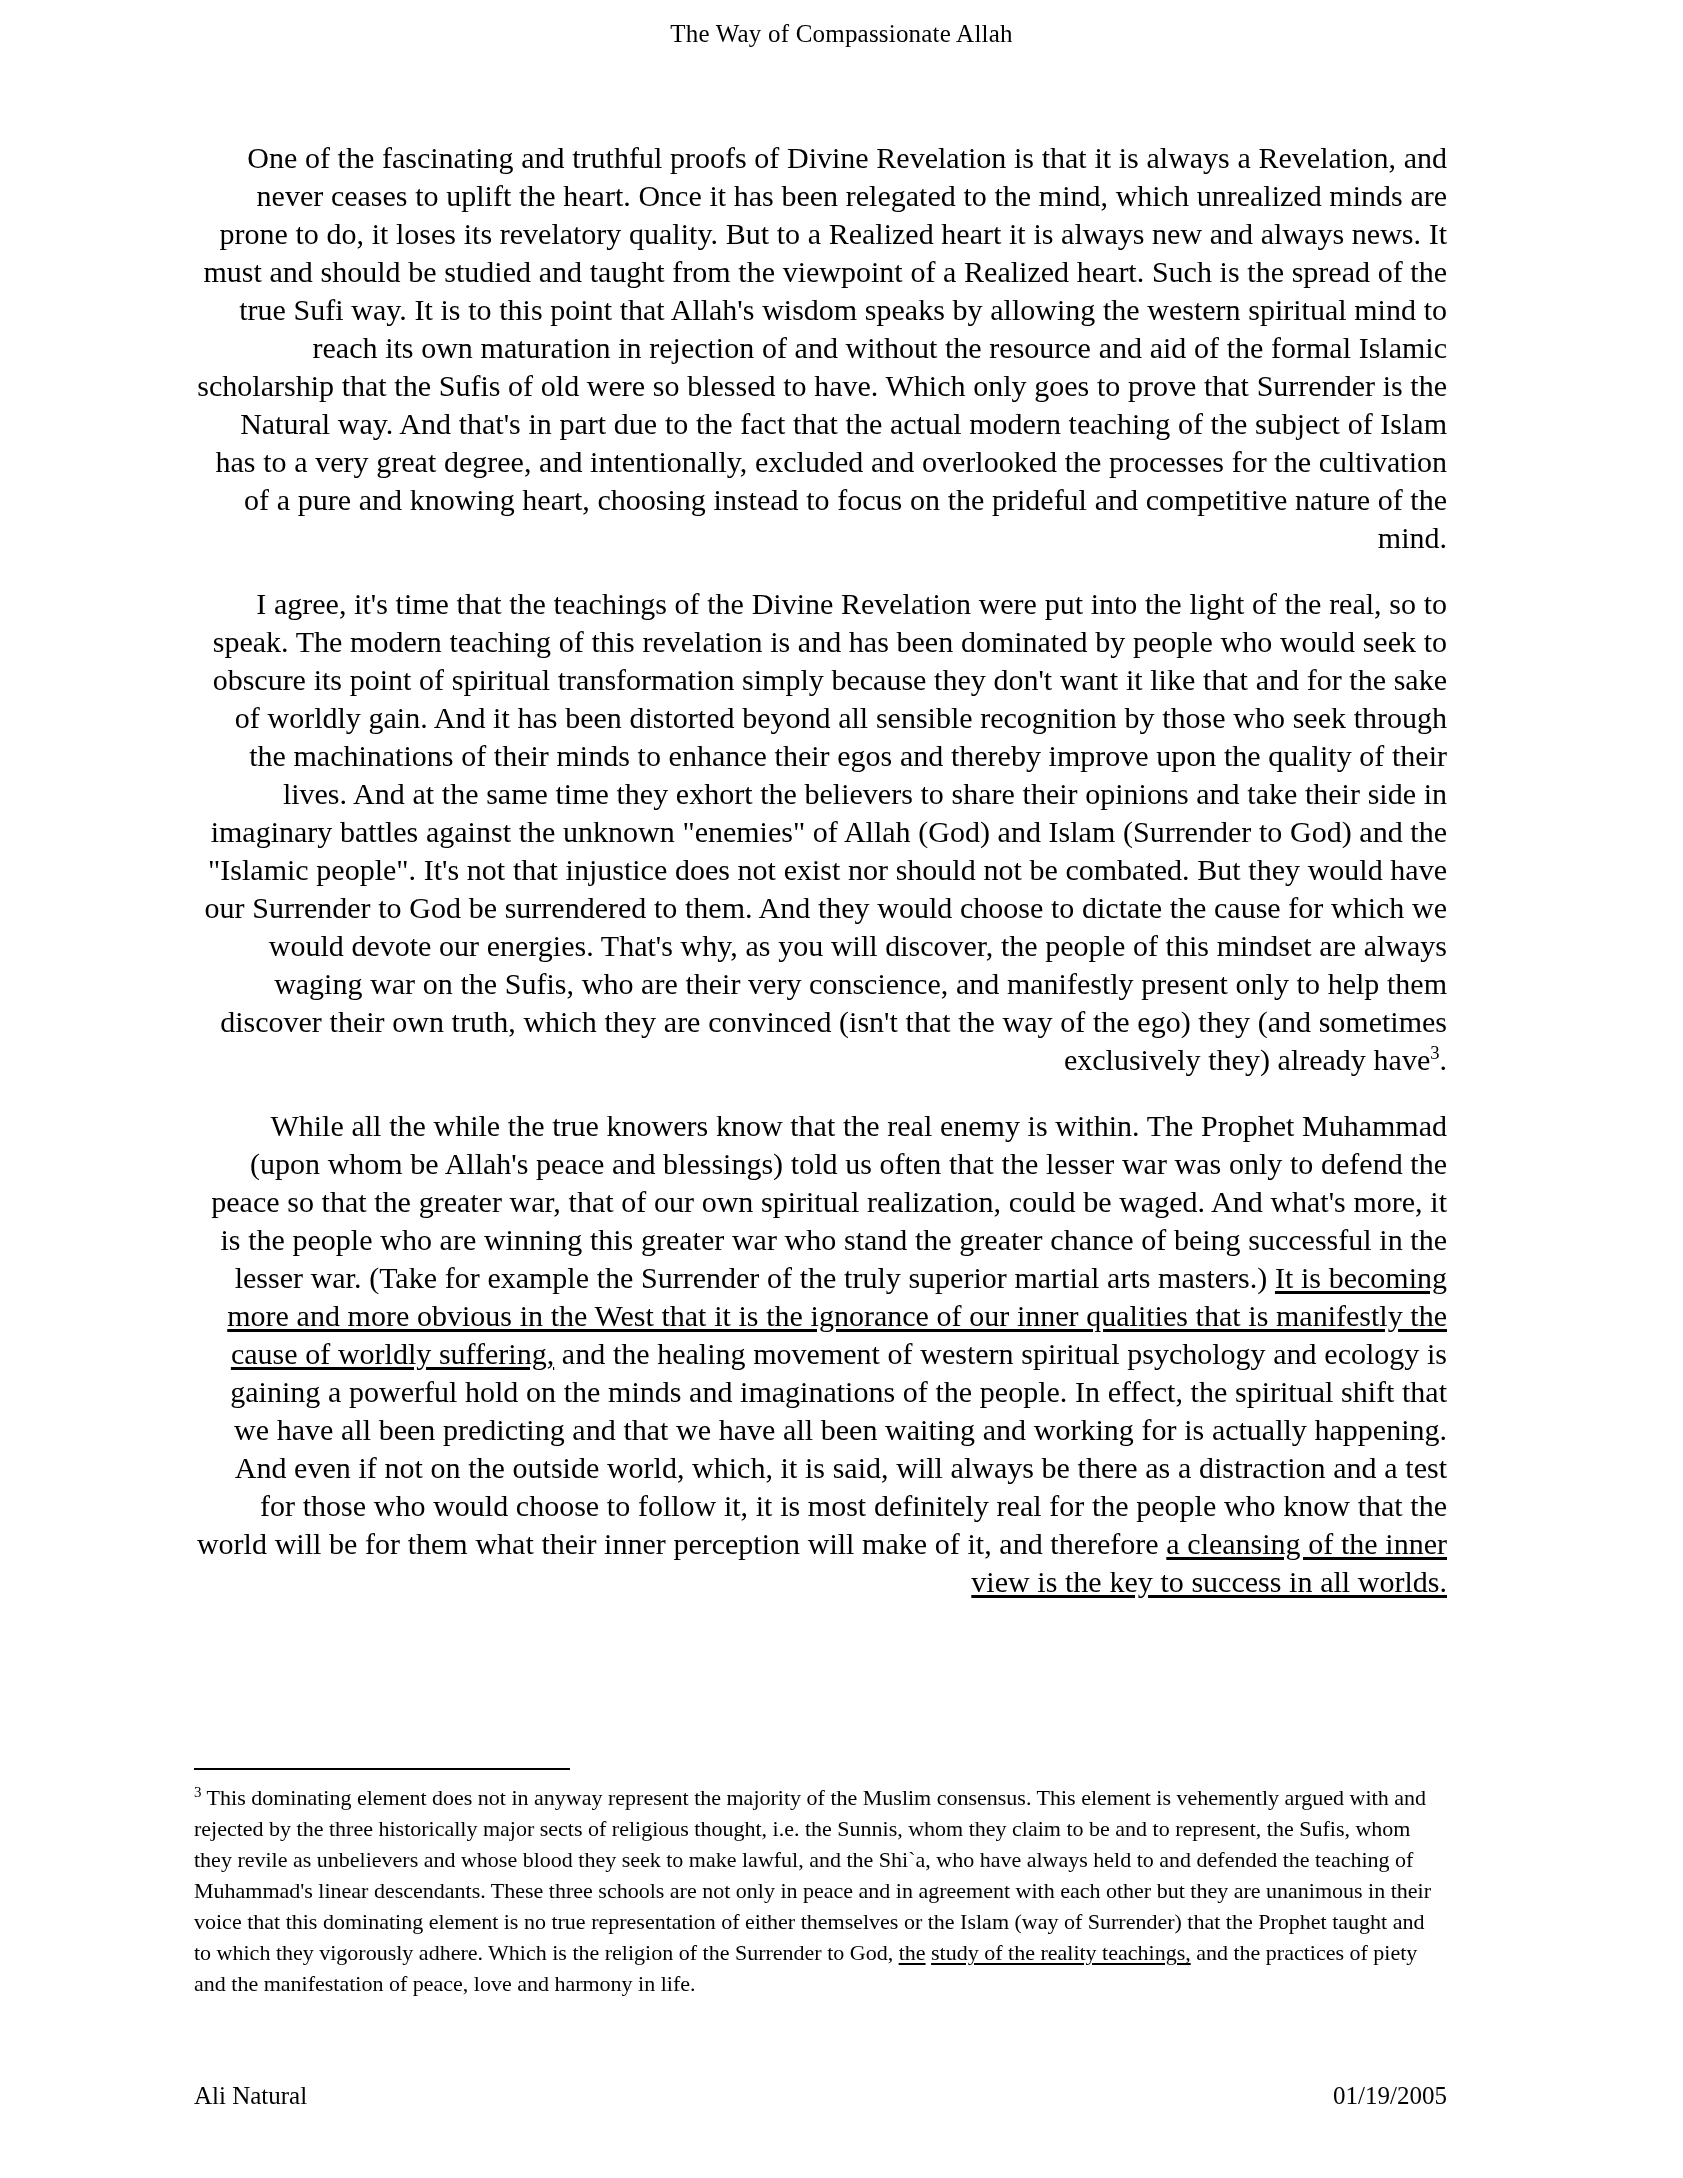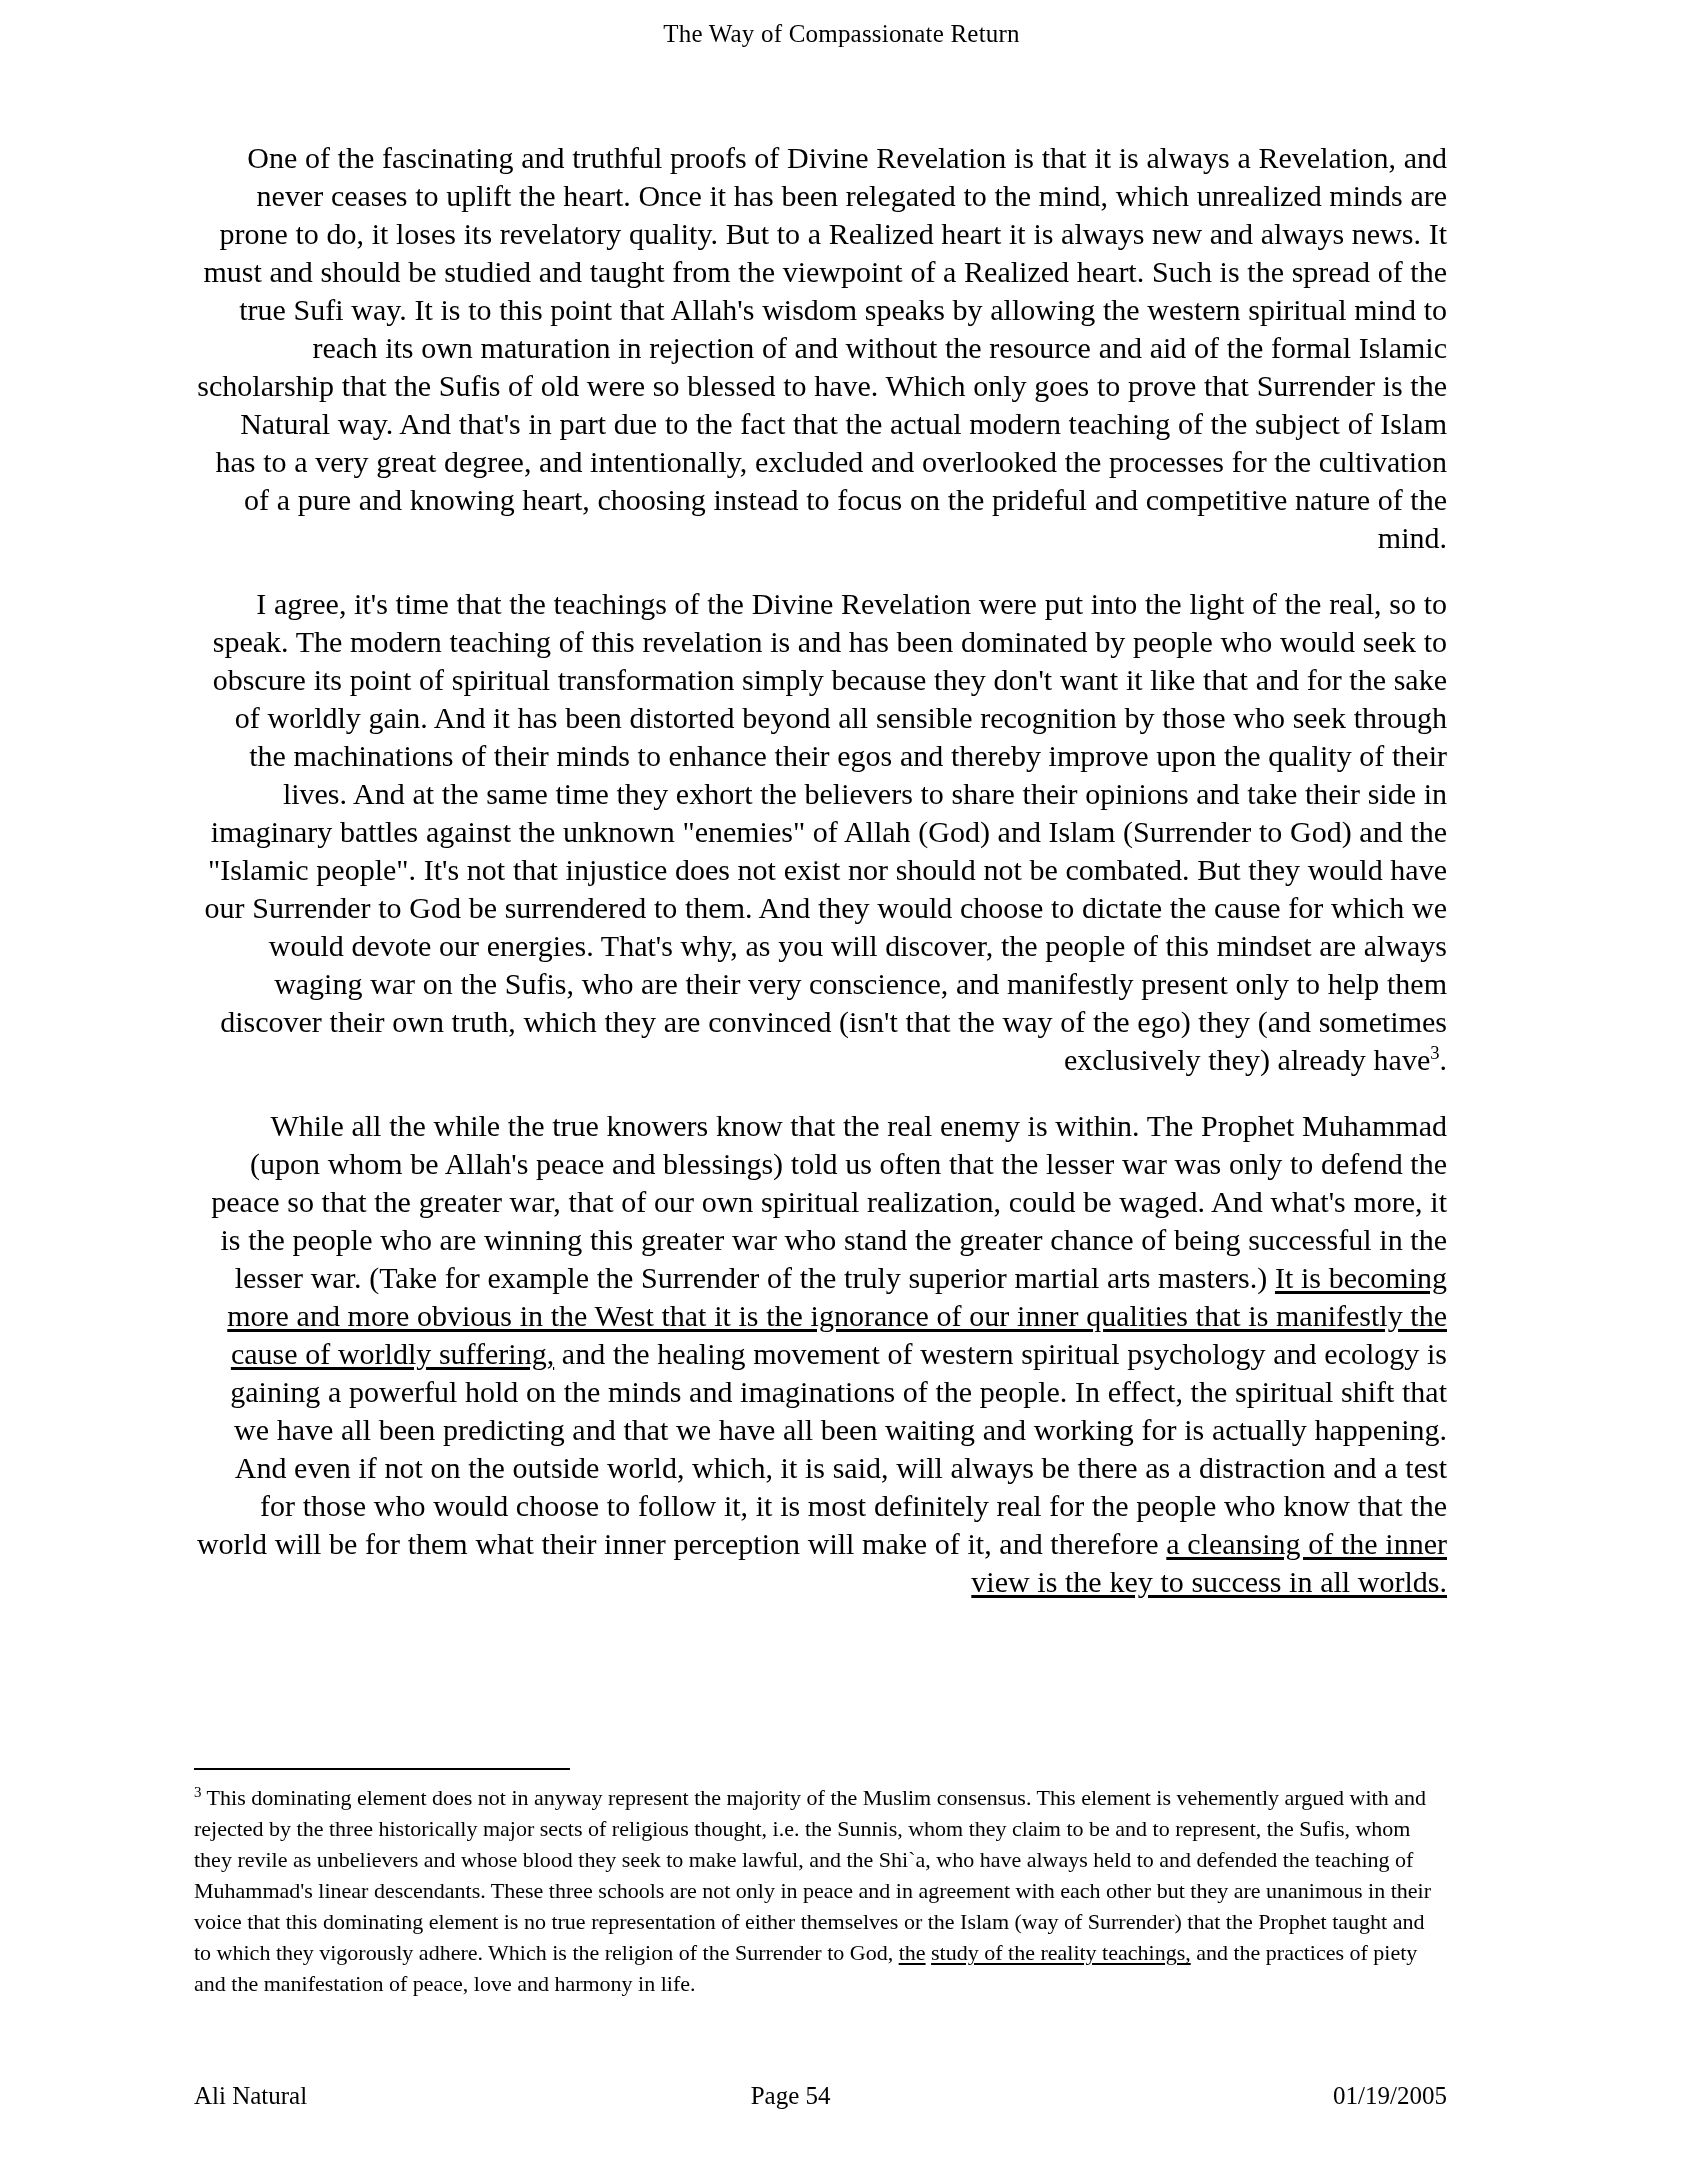--- a/index.html
+++ b/index.html
@@ -89,36 +89,35 @@
   }
   .page-footer .f-left   { flex: 0 0 auto; }
   .page-footer .f-center { flex: 1 1 auto; text-align: center; margin-left: -59px; }
   .page-footer .f-right  { flex: 0 0 auto; }
 </style>
 </head>
 <body>
 
 <div class="page">
 
-  <div class="running-head">The Way of Compassionate Return</div>
+  <div class="running-head">The Way of Compassionate Allah</div>
 
   <div class="body-block">
 
     <p class="para">One of the fascinating and truthful proofs of Divine Revelation is that it is always a Revelation, and never ceases to uplift the heart. Once it has been relegated to the mind, which unrealized minds are prone to do, it loses its revelatory quality. But to a Realized heart it is always new and always news. It must and should be studied and taught from the viewpoint of a Realized heart. Such is the spread of the true Sufi way. It is to this point that Allah's wisdom speaks by allowing the western spiritual mind to reach its own maturation in rejection of and without the resource and aid of the formal Islamic scholarship that the Sufis of old were so blessed to have. Which only goes to prove that Surrender is the Natural way. And that's in part due to the fact that the actual modern teaching of the subject of Islam has to a very great degree, and intentionally, excluded and overlooked the processes for the cultivation of a pure and knowing heart, choosing instead to focus on the prideful and competitive nature of the mind.</p>
 
     <p class="para"><span>I agree, it's time that the teachings of the Divine Revelation were put into the light of the real, so to speak. The modern teaching of this revelation is and has been dominated by people who would seek to obscure its point of spiritual transformation simply because they don't want it like that and for the sake of worldly gain. And it has been distorted beyond all sensible recognition by those who seek through the machinations of their minds to enhance their egos and thereby improve upon the quality of their lives. And at the same time they exhort the believers to share their opinions and take their side in imaginary battles against the unknown "enemies" of Allah (God) and Islam (Surrender to God) and the "Islamic people". It's not that injustice does not exist nor should not be combated. But they would have our Surrender to God be surrendered to them. And they would choose to dictate the cause for which we would devote our energies. That's why, as you will discover, the people of this mindset are always waging war on the Sufis, who are their very conscience, and manifestly present only to help them discover their own truth, which they are convinced (isn't that the way of the ego) they (and sometimes exclusively they) already have</span><sup class="fn">3</sup><span>.</span></p>
 
     <p class="para p-last"><span>While all the while the true knowers know that the real enemy is within.  The Prophet Muhammad (upon whom be Allah's peace and blessings) told us often that the lesser war was only to defend the peace so that the greater war, that of our own spiritual realization, could be waged. And what's more, it is the people who are winning this greater war who stand the greater chance of being successful in the lesser war. (Take for example the Surrender of the truly superior martial arts masters.) </span><span class="u">It is becoming more and more obvious in the West that it is the ignorance of our inner qualities that is manifestly the cause of worldly suffering,</span><span> and the healing movement of western spiritual psychology and ecology is gaining a powerful hold on the minds and imaginations of the people. In effect, the spiritual shift that we have all been predicting and that we have all been waiting and working for is actually happening. And even if not on the outside world, which, it is said, will always be there as a distraction and a test for those who would choose to follow it, it is most definitely real for the people who know that the world will be for them what their inner perception will make of it, and therefore </span><span class="u">a cleansing of the inner view is the key to success in all worlds.</span></p>
 
   </div>
 
   <div class="footnote-rule"></div>
 
   <div class="footnote"><span class="marker">3</span><span> This dominating element does not in anyway represent the majority of the Muslim consensus. This element is vehemently argued with and rejected by the three historically major sects of religious thought, i.e. the Sunnis, whom they claim to be and to represent, the Sufis, whom they revile as unbelievers and whose blood they seek to make lawful, and the Shi`a, who have always held to and defended the teaching of Muhammad's linear descendants. These three schools are not only in peace and in agreement with each other but they are unanimous in their voice that this dominating element is no true representation of either themselves or the Islam (way of Surrender) that the Prophet taught and to which they vigorously adhere. Which is the religion of the Surrender to God, </span><span class="u">the</span><span> </span><span class="u">study of the reality teachings,</span><span> and the practices of piety and the manifestation of peace, love and harmony in life.</span></div>
 
   <div class="page-footer">
     <div class="f-left">Ali Natural</div>
-    <div class="f-center">Page 54</div>
     <div class="f-right">01/19/2005</div>
   </div>
 
 </div>
 
 
 </body></html>

